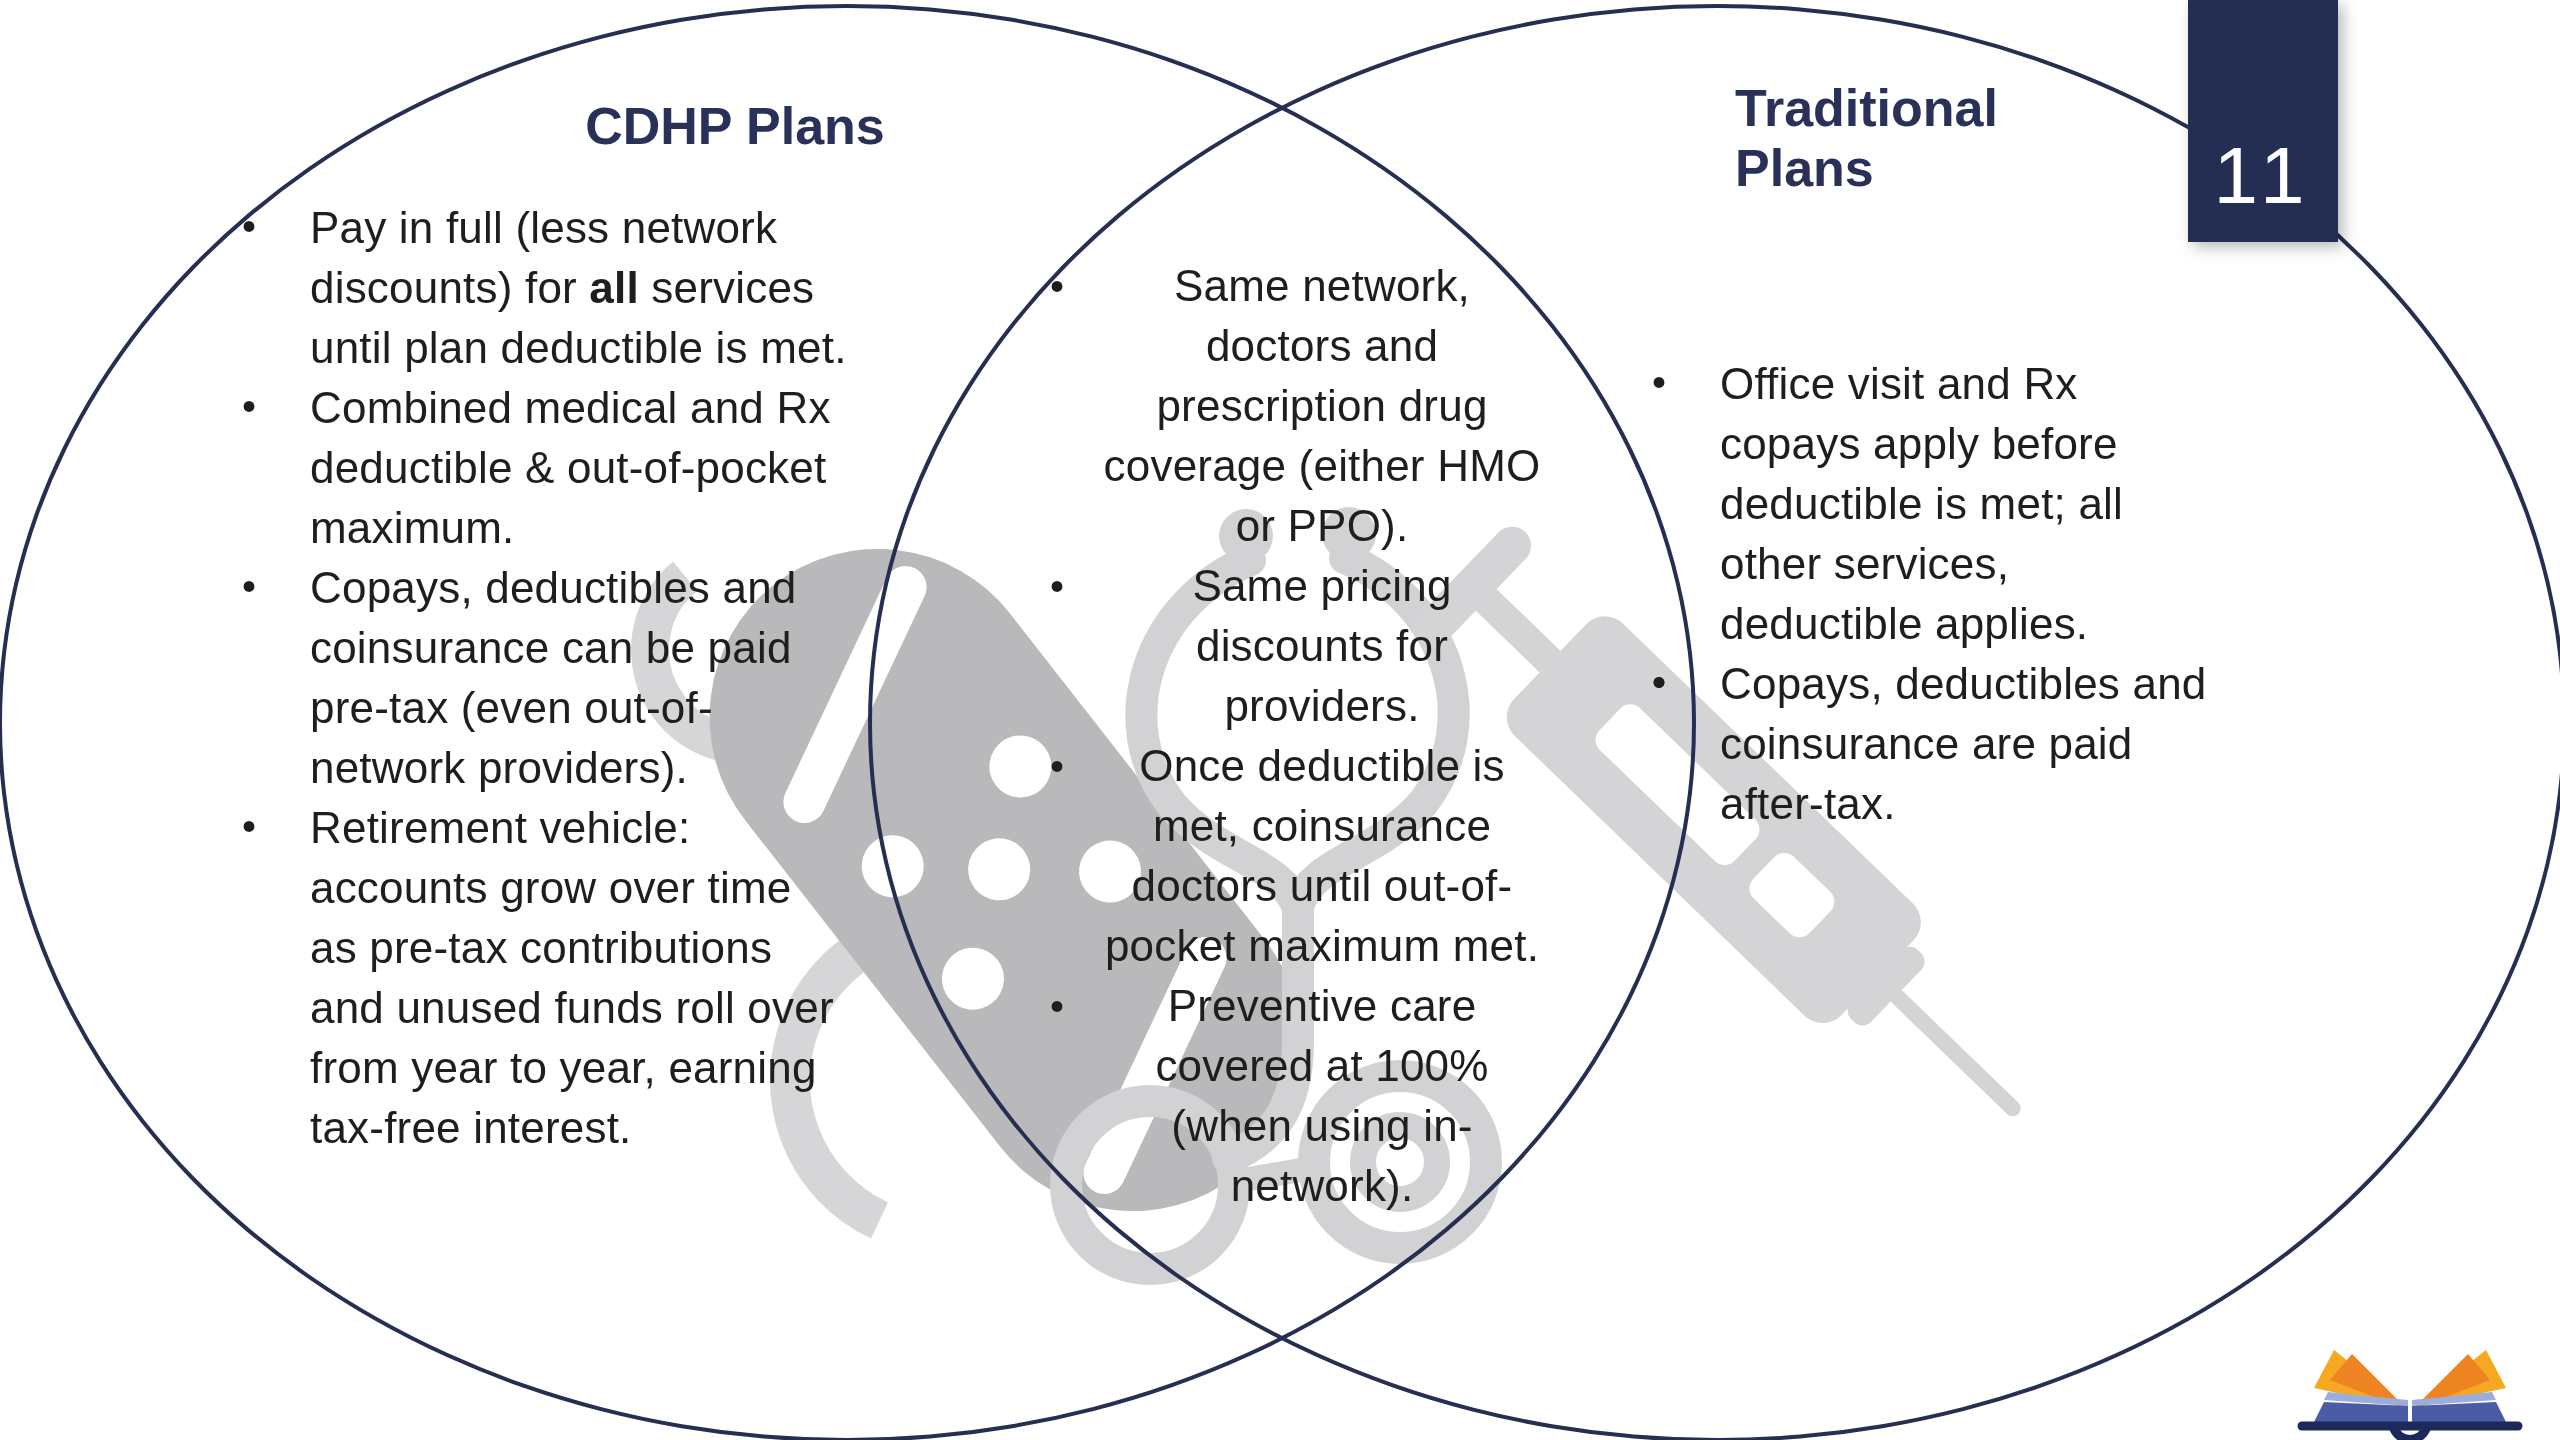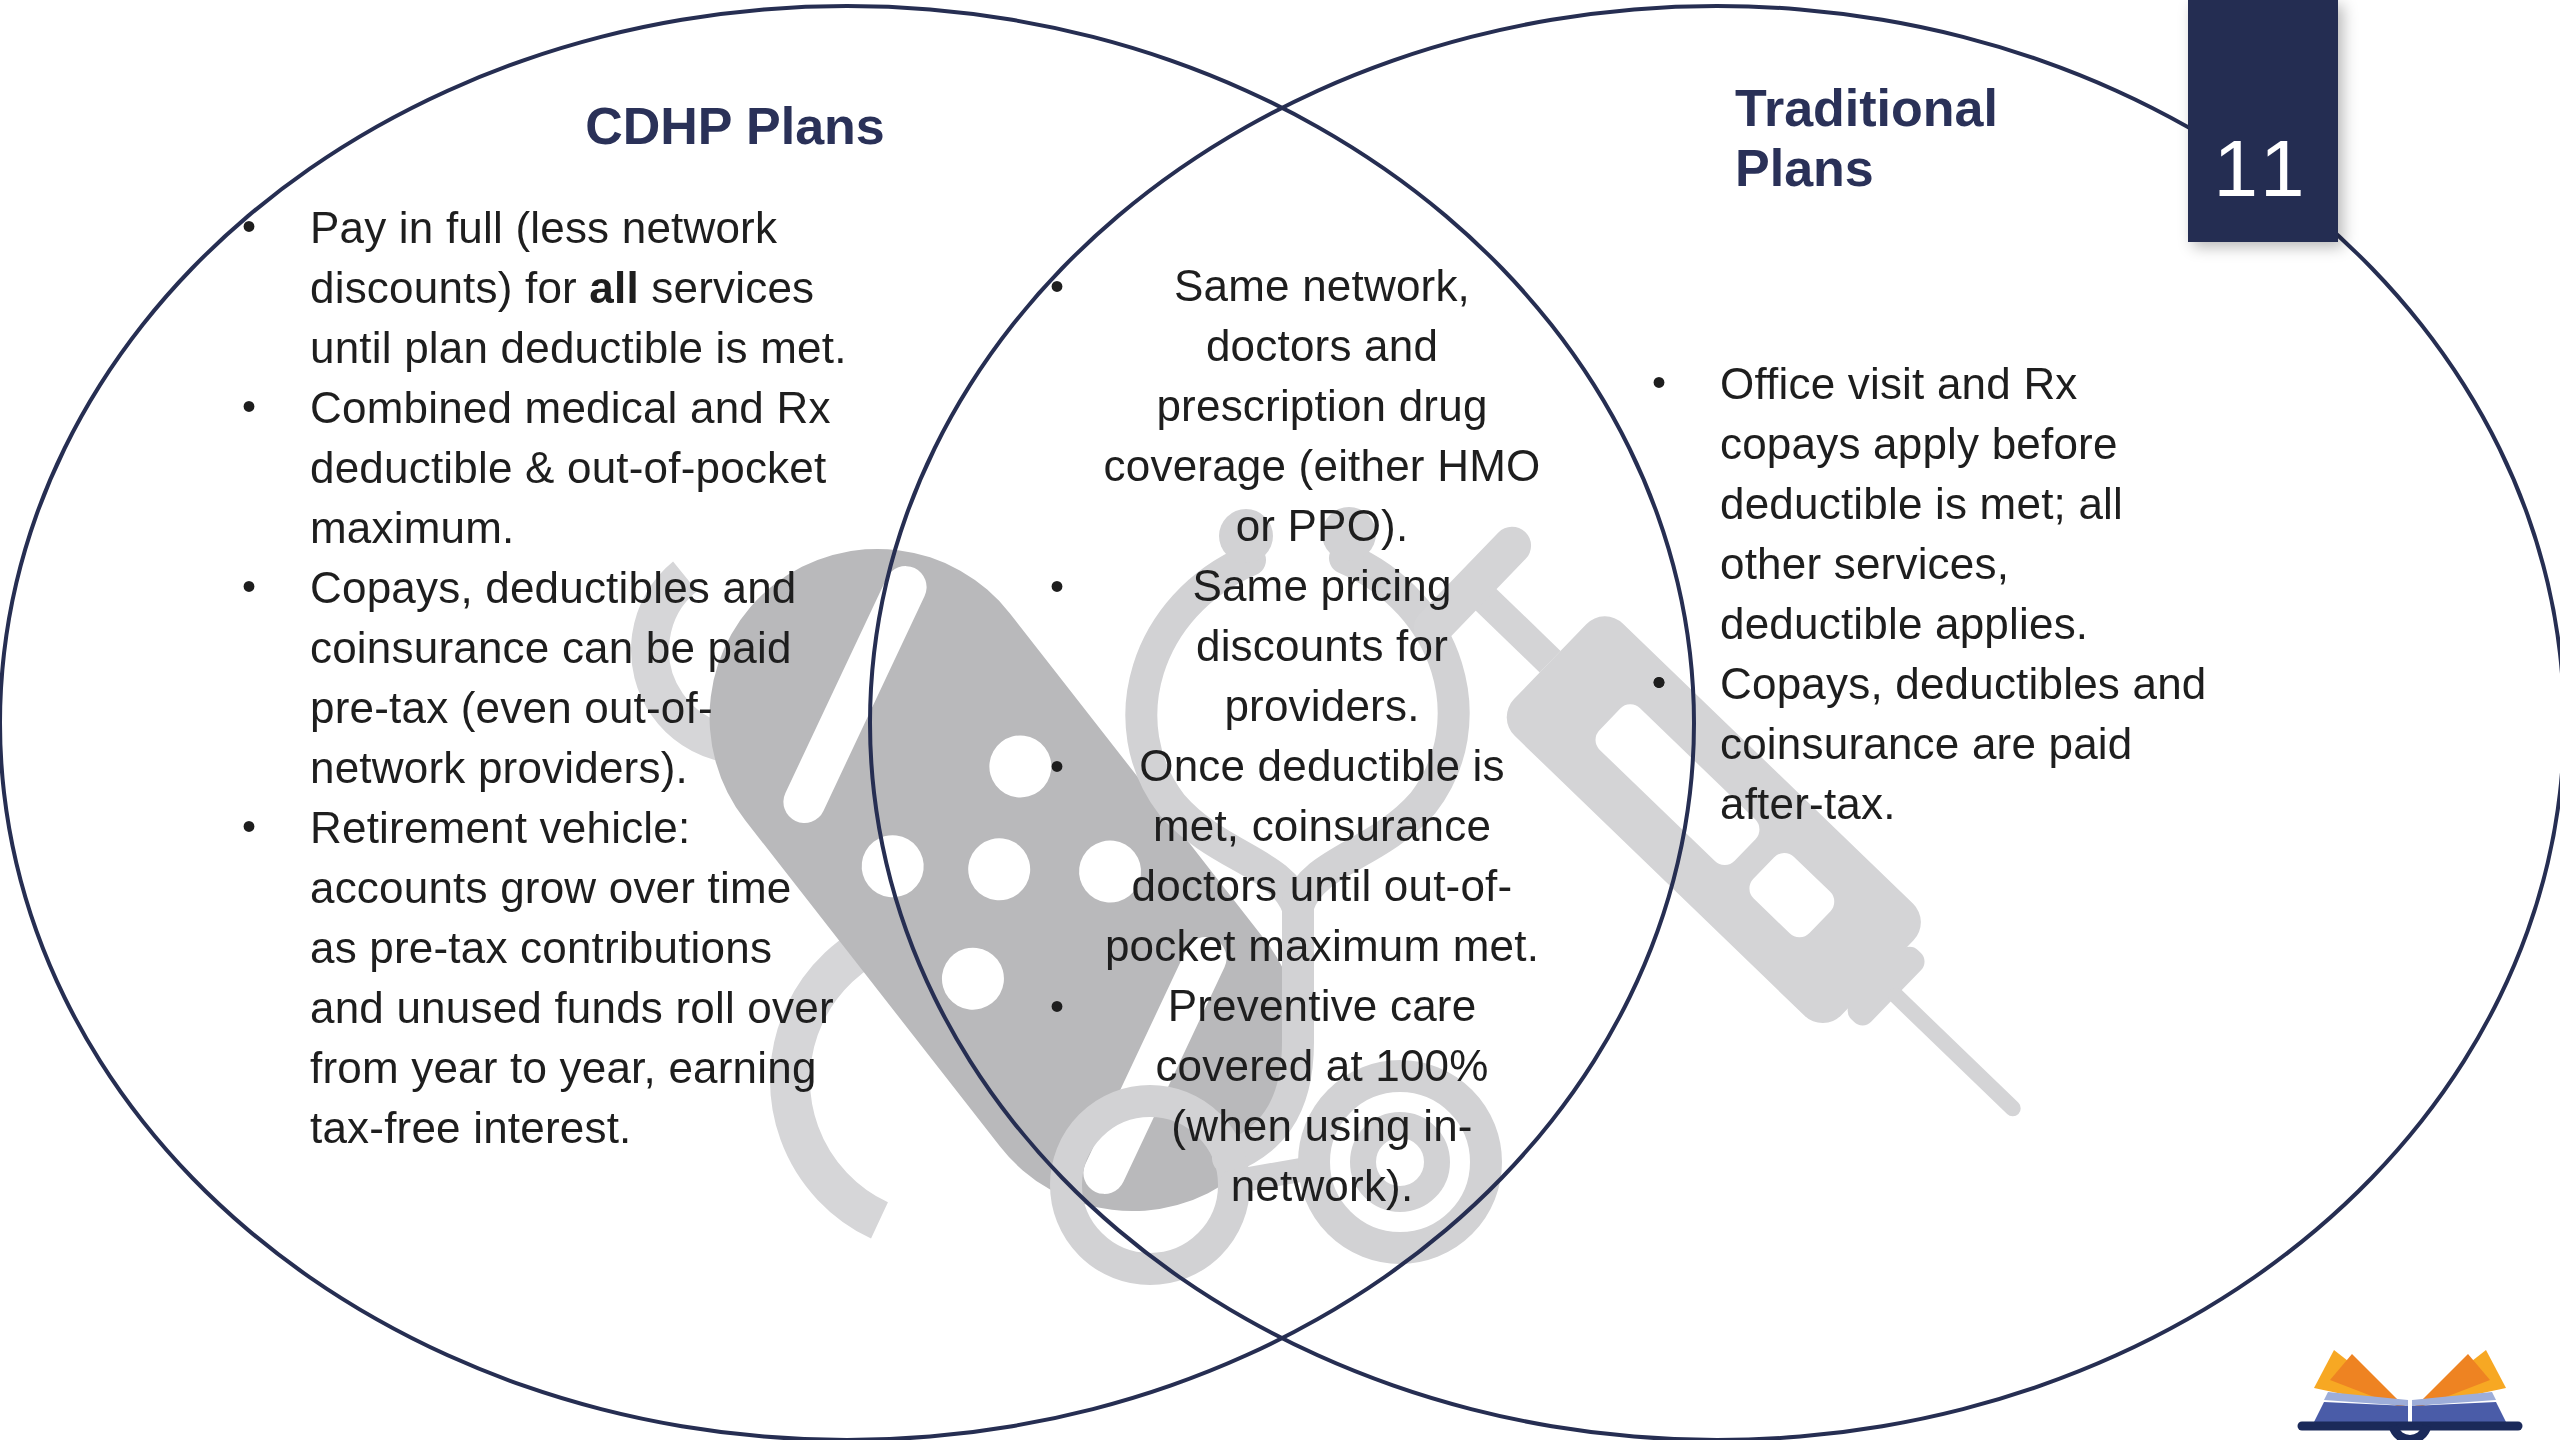--- a/index.html
+++ b/index.html
@@ -13,21 +13,21 @@
   .circle.left{left:-2px;}
   .circle.right{left:868px;}
 
   .title{position:absolute;margin:0;font-size:52px;font-weight:bold;color:#2a3158;z-index:4;}
   .title-left{left:555px;top:96px;width:360px;text-align:center;}
   .title-right{left:1735px;top:78px;width:380px;}
 
   .tab{position:absolute;left:2188px;top:0;width:150px;height:242px;background:#242d52;
        z-index:4;display:flex;align-items:flex-end;justify-content:center;
        box-shadow:5px 5px 14px rgba(0,0,0,0.28);}
-  .tab .num{color:#ffffff;font-size:80px;font-weight:400;letter-spacing:8px;line-height:1;padding-bottom:33px;}
+  .tab .num{color:#ffffff;font-size:80px;font-weight:400;letter-spacing:8px;line-height:1;padding-bottom:26px;}
 
   .list{position:absolute;z-index:3;color:#1e1e1e;font-size:44px;line-height:60px;letter-spacing:0.2px;}
   .list-left{left:238px;top:198px;width:612px;}
   .list-mid{left:1046px;top:256px;width:496px;}
   .list-right{left:1648px;top:354px;width:572px;}
 
   .li{position:relative;padding-left:72px;}
   .li .dot{position:absolute;left:4px;top:-2px;font-size:40px;color:#1e1e1e;}
   .li .txt b{font-weight:bold;}
 

